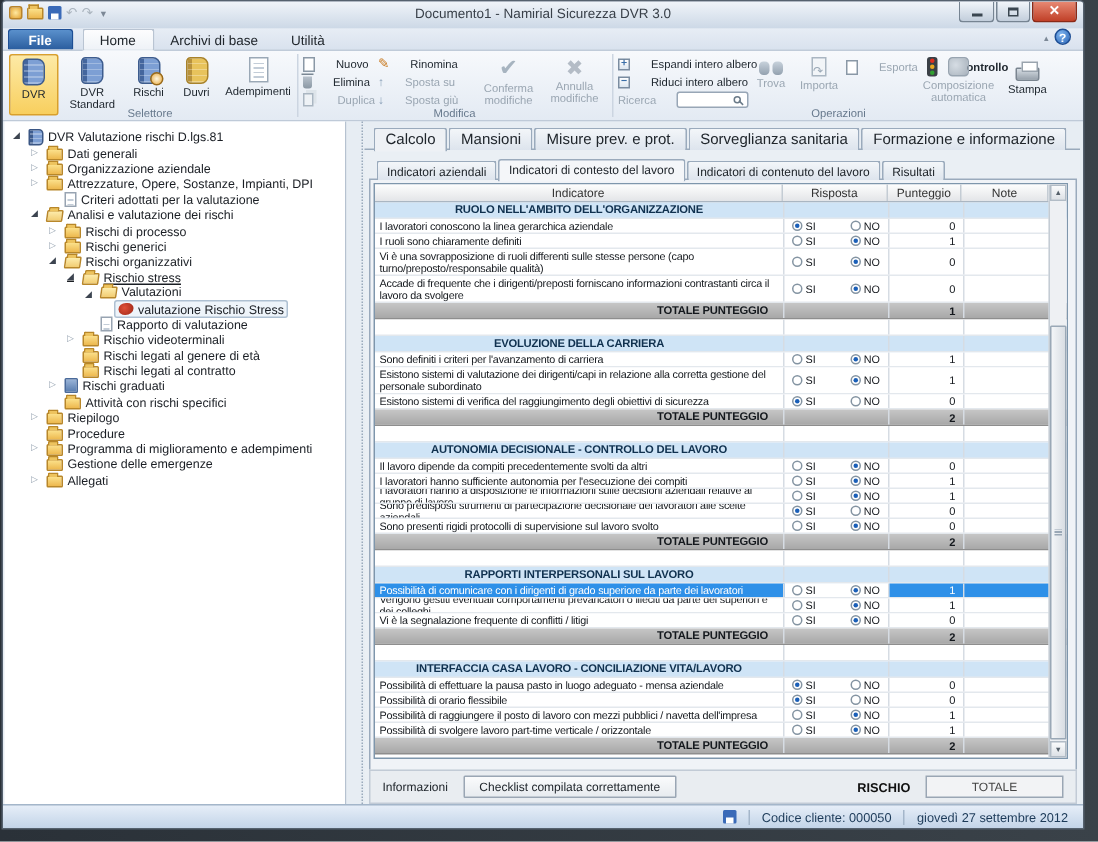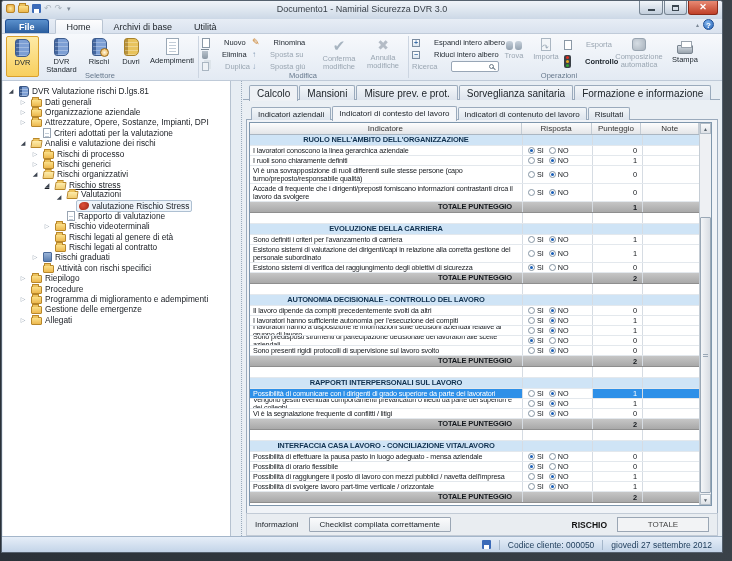--- a/index.html
+++ b/index.html
@@ -112,21 +112,21 @@
   #gridbox{position:absolute;left:7px;top:41px;width:463px;height:384px;border:1px solid #7e96ac;background:#fff}
   #ghdr{display:flex;height:12px;background:linear-gradient(#fdfdfd,#e3e5e8);border-bottom:1px solid #aab6c2;font-size:8px;color:#333}
   .hc{display:flex;align-items:center;justify-content:center;border-right:1px solid #c4ccd4;height:100%}
   .hc.h-ind{width:273px}.hc.h-risp{width:70px}.hc.h-pun{width:50px}.hc.h-note{width:58px}
   .hc.h-sb{width:12px;border-right:none;background:#eef0f3;color:#55606a;font-size:5px}
   #gridbody{position:relative}
   .grow{display:flex;border-bottom:1px solid #e3e8ed;background:#fff}
   .grow.h1{height:10px}.grow.h2{height:18px}
   .c{border-right:1px solid #d6dce3;display:flex;align-items:center;overflow:hidden}
   .ci{width:273px;padding:0 3px;font-size:7.2px;letter-spacing:-0.15px;line-height:8px;color:#14181d}
-  .cr{width:70px;padding-left:5px;gap:5px}
+  .cr{width:70px;padding-left:5px;gap:23px}
   .cp{width:50px;justify-content:flex-end;padding-right:5px;font-size:7.4px;color:#14181d}
   .cn{width:58px;border-right:none}
   .grow.sect{background:#cfe4f6;height:11px}
   .grow.sect .ci{justify-content:center;text-align:center;font-weight:bold;font-size:7.5px;color:#10314f}
   .grow.tot{background:linear-gradient(#c6c6c6,#a8a8a8);height:11px;border-bottom:1px solid #8e8e8e}
   .grow.tot .ci{justify-content:flex-end;padding-right:10px;font-weight:bold;font-size:7.5px}
   .grow.tot .cp{font-weight:bold}
   .grow.sp{height:11px}
   .grow.selrow .ci,.grow.selrow .cp,.grow.selrow .cn{background:#2e90e8;color:#fff}
   .rg{display:flex;align-items:center;gap:2px}
@@ -276,21 +276,21 @@
       </div>
     </div>
     <div class="bigbtn disabled" style="left:497px;width:30px">
       <span class="mini mi-binoc"></span>
       <span class="blab">Trova</span>
     </div>
     <div class="bigbtn disabled" style="left:528px;width:32px">
       <span class="mini mi-imp"></span>
       <span class="blab">Importa</span>
     </div>
-    <div style="position:absolute;left:562px;top:5px;display:flex;flex-direction:column;gap:6px">
+    <div style="position:absolute;left:562px;top:5px;display:flex;flex-direction:row;gap:6px">
       <div class="sbtn disabled">
           <span class="mini mi-page"></span>
           <span>Esporta</span>
         </div>
       <div class="sbtn" style="font-weight:bold">
           <span class="mini mi-tl">
             <i style="background:#e03020"></i>
             <i style="background:#e8a820"></i>
             <i style="background:#30a030"></i>
           </span>

